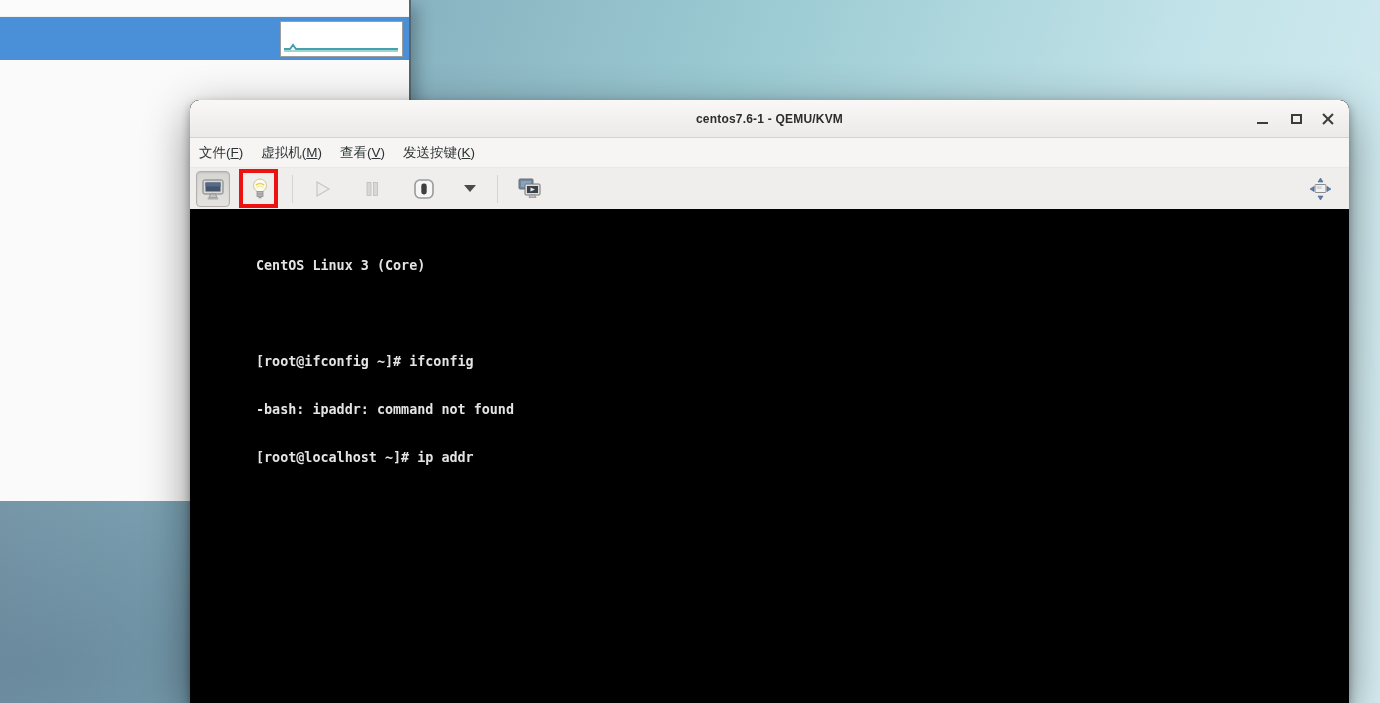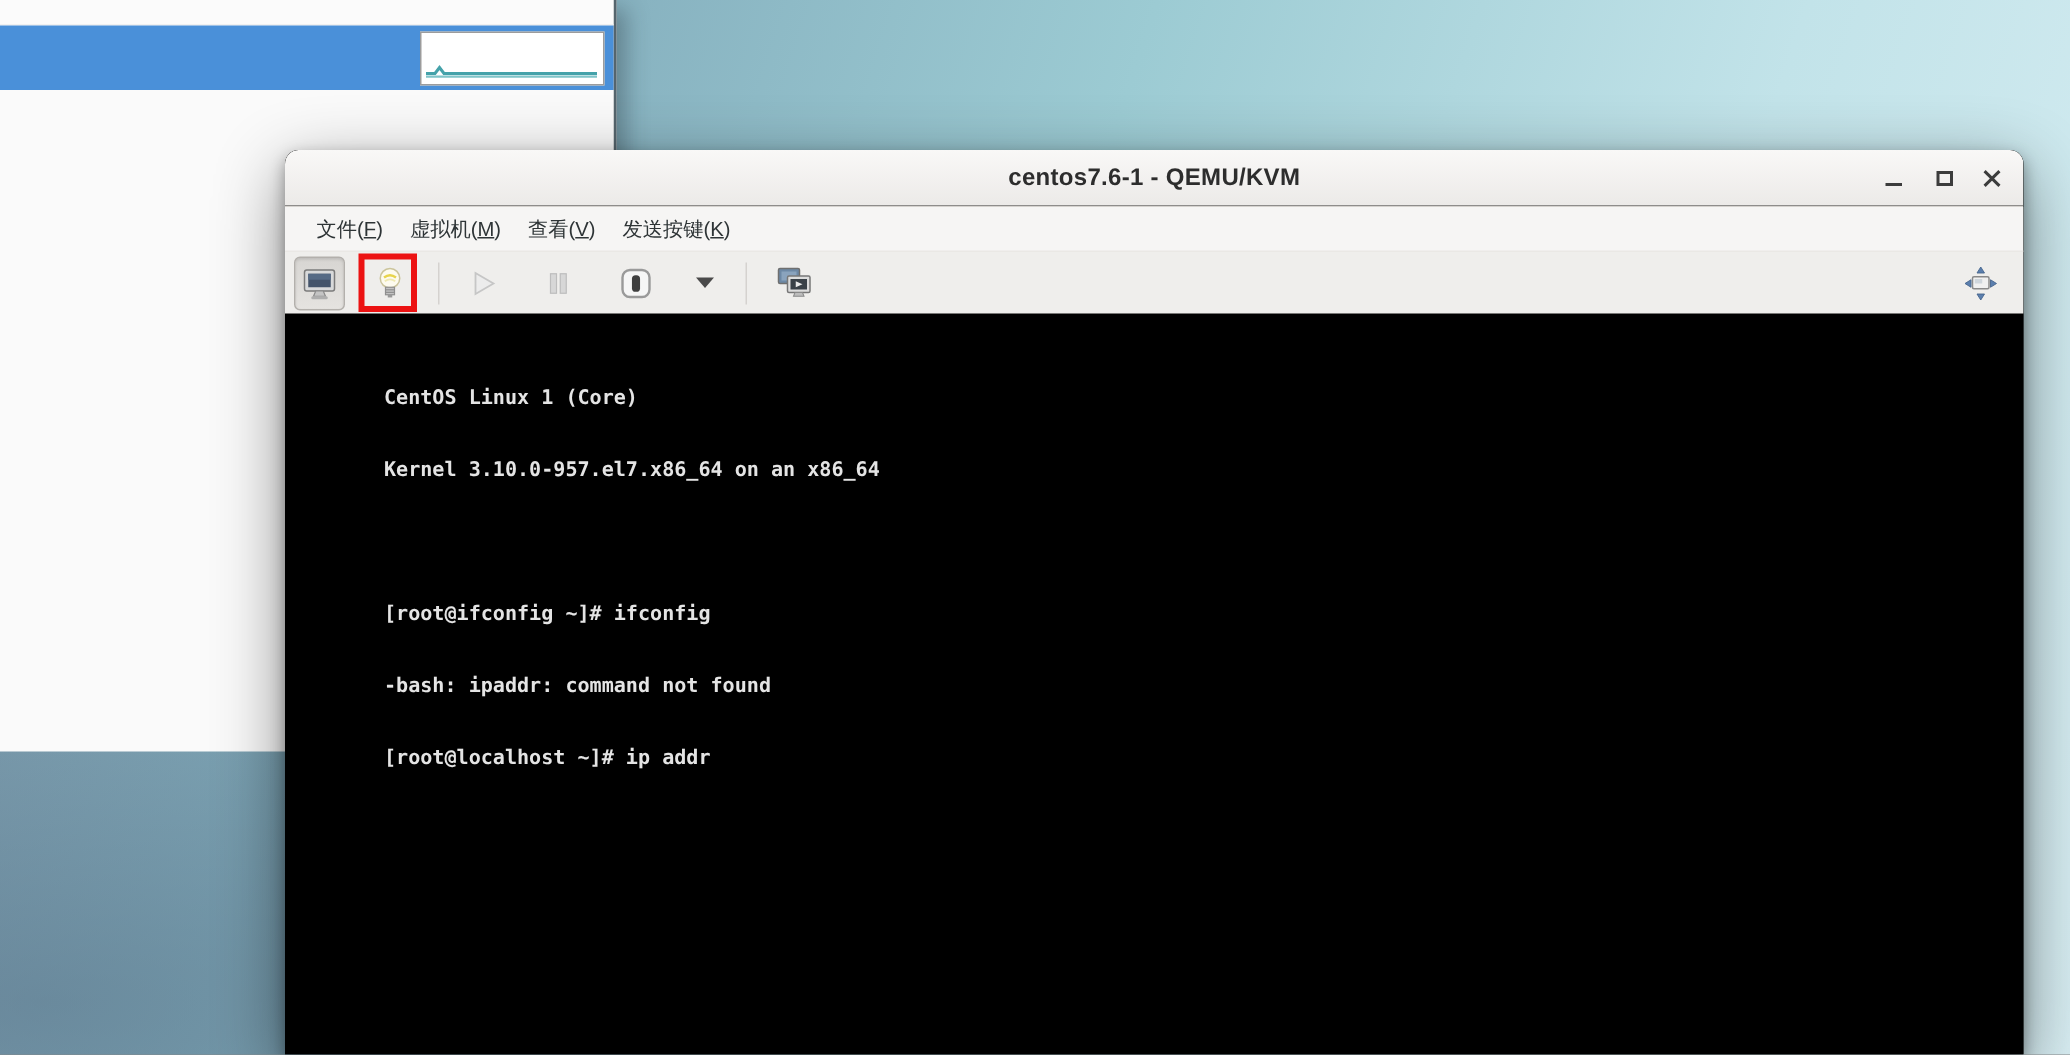--- a/index.html
+++ b/index.html
@@ -36,40 +36,40 @@
   }
   .titlebar {
     position:relative; height:38px;
     background:linear-gradient(#f9f8f7, #eceae8);
     border-bottom:1px solid #d5d2ce;
     border-radius:9px 9px 0 0;
   }
   .title {
     position:absolute; left:0; right:0; top:0; height:38px;
     display:flex; align-items:center; justify-content:center;
-    font-size:16px; font-weight:600; color:#2d2d2d; letter-spacing:0.2px;text-align:center;
+    font-size:12px; font-weight:600; color:#2d2d2d; letter-spacing:0.2px;text-align:center;
   }
   .winbtn {
     position:absolute; top:7px; width:26px; height:24px;
     display:flex; align-items:center; justify-content:center;
     background:transparent; border:none; cursor:default;
   }
   .winbtn.min { right:74px; } .winbtn.max { right:40px; } .winbtn.close { right:8px; }
   .glyph-min { width:11px; height:2px; background:#3c3c3c; margin-top:8px; }
   .glyph-max { width:11px; height:10px; border:2px solid #3c3c3c; }
   .glyph-close { position:relative; width:12px; height:12px; }
   .glyph-close::before, .glyph-close::after {
     content:""; position:absolute; left:-1px; top:5px; width:14px; height:2px; background:#3c3c3c;
   }
   .glyph-close::before { transform:rotate(45deg); }
   .glyph-close::after  { transform:rotate(-45deg); }
 
   .menubar {
     height:30px; background:#f6f5f4; border-bottom:1px solid #eae8e5;
-    display:flex; align-items:center; padding-left:12px;
+    display:flex; align-items:center; padding-left:0;
     font-size:13.5px; color:#2e3436;
   }
   .menu-item { padding:4px 9px; white-space:nowrap; }
   .menu-item u { text-decoration:underline; }
 
   .toolbar {
     position:relative; height:41px; background:#efeeec;
     display:flex; align-items:center;
   }
   .tbtn {
@@ -214,22 +214,21 @@
         <path d="M16.5 3 L19 7 L14 7 Z" fill="#5b7fae" stroke="#46648c" stroke-width="0.6"></path>
         <path d="M16.5 25 L14 21 L19 21 Z" fill="#5b7fae" stroke="#46648c" stroke-width="0.6"></path>
         <path d="M6 14 L10 11.5 L10 16.5 Z" fill="#5b7fae" stroke="#46648c" stroke-width="0.6"></path>
         <path d="M27 14 L23 16.5 L23 11.5 Z" fill="#5b7fae" stroke="#46648c" stroke-width="0.6"></path>
       </svg>
     </button>
   </div>
 
   <div class="console">
     <div class="term">
-      <div class="term-line">CentOS Linux 1 (Core)</div>
-      <div class="term-line">Kernel 3.10.0-957.el7.x86_64 on an x86_64</div>
+      <div class="term-line">CentOS Linux 3 (Core)</div>
       <div class="term-line"></div>
       <div class="term-line">[root@ifconfig ~]# ifconfig</div>
       <div class="term-line">-bash: ipaddr: command not found</div>
       <div class="term-line">[root@localhost ~]# ip addr</div>
       
       
       
       
       
       

